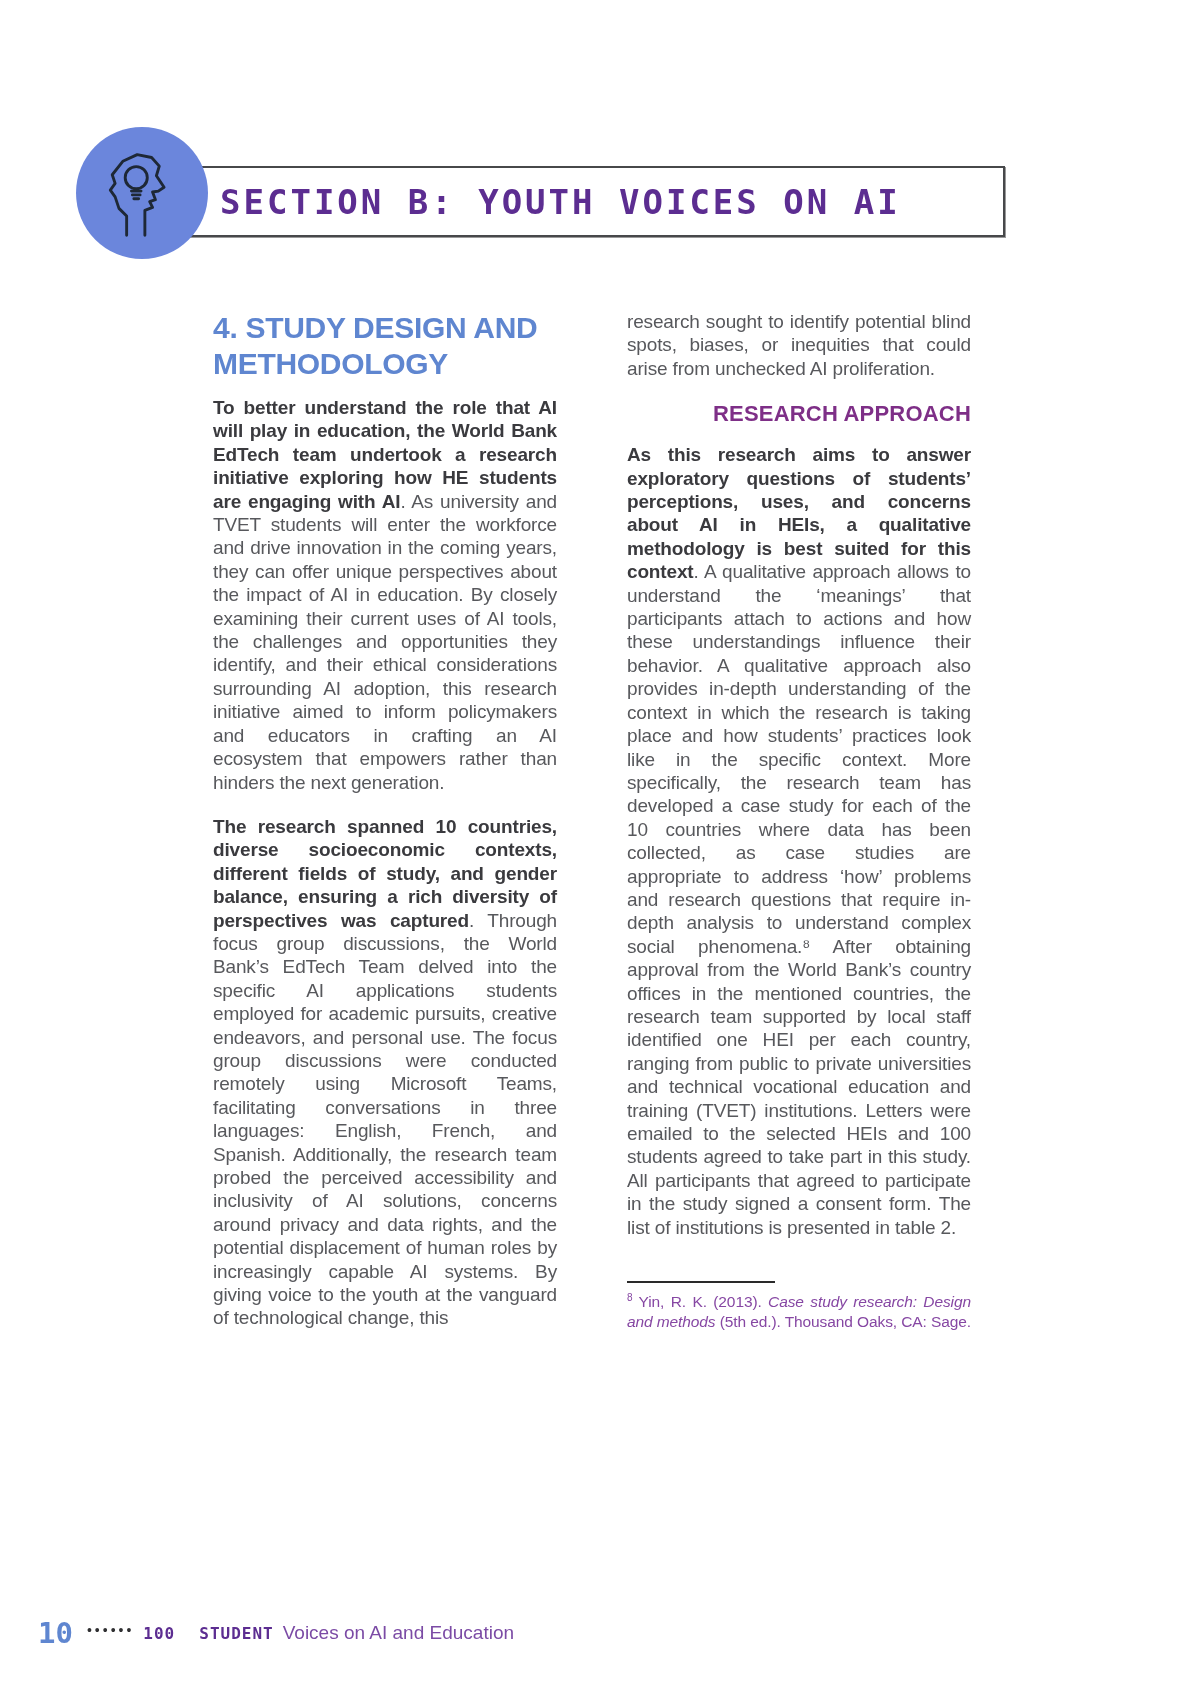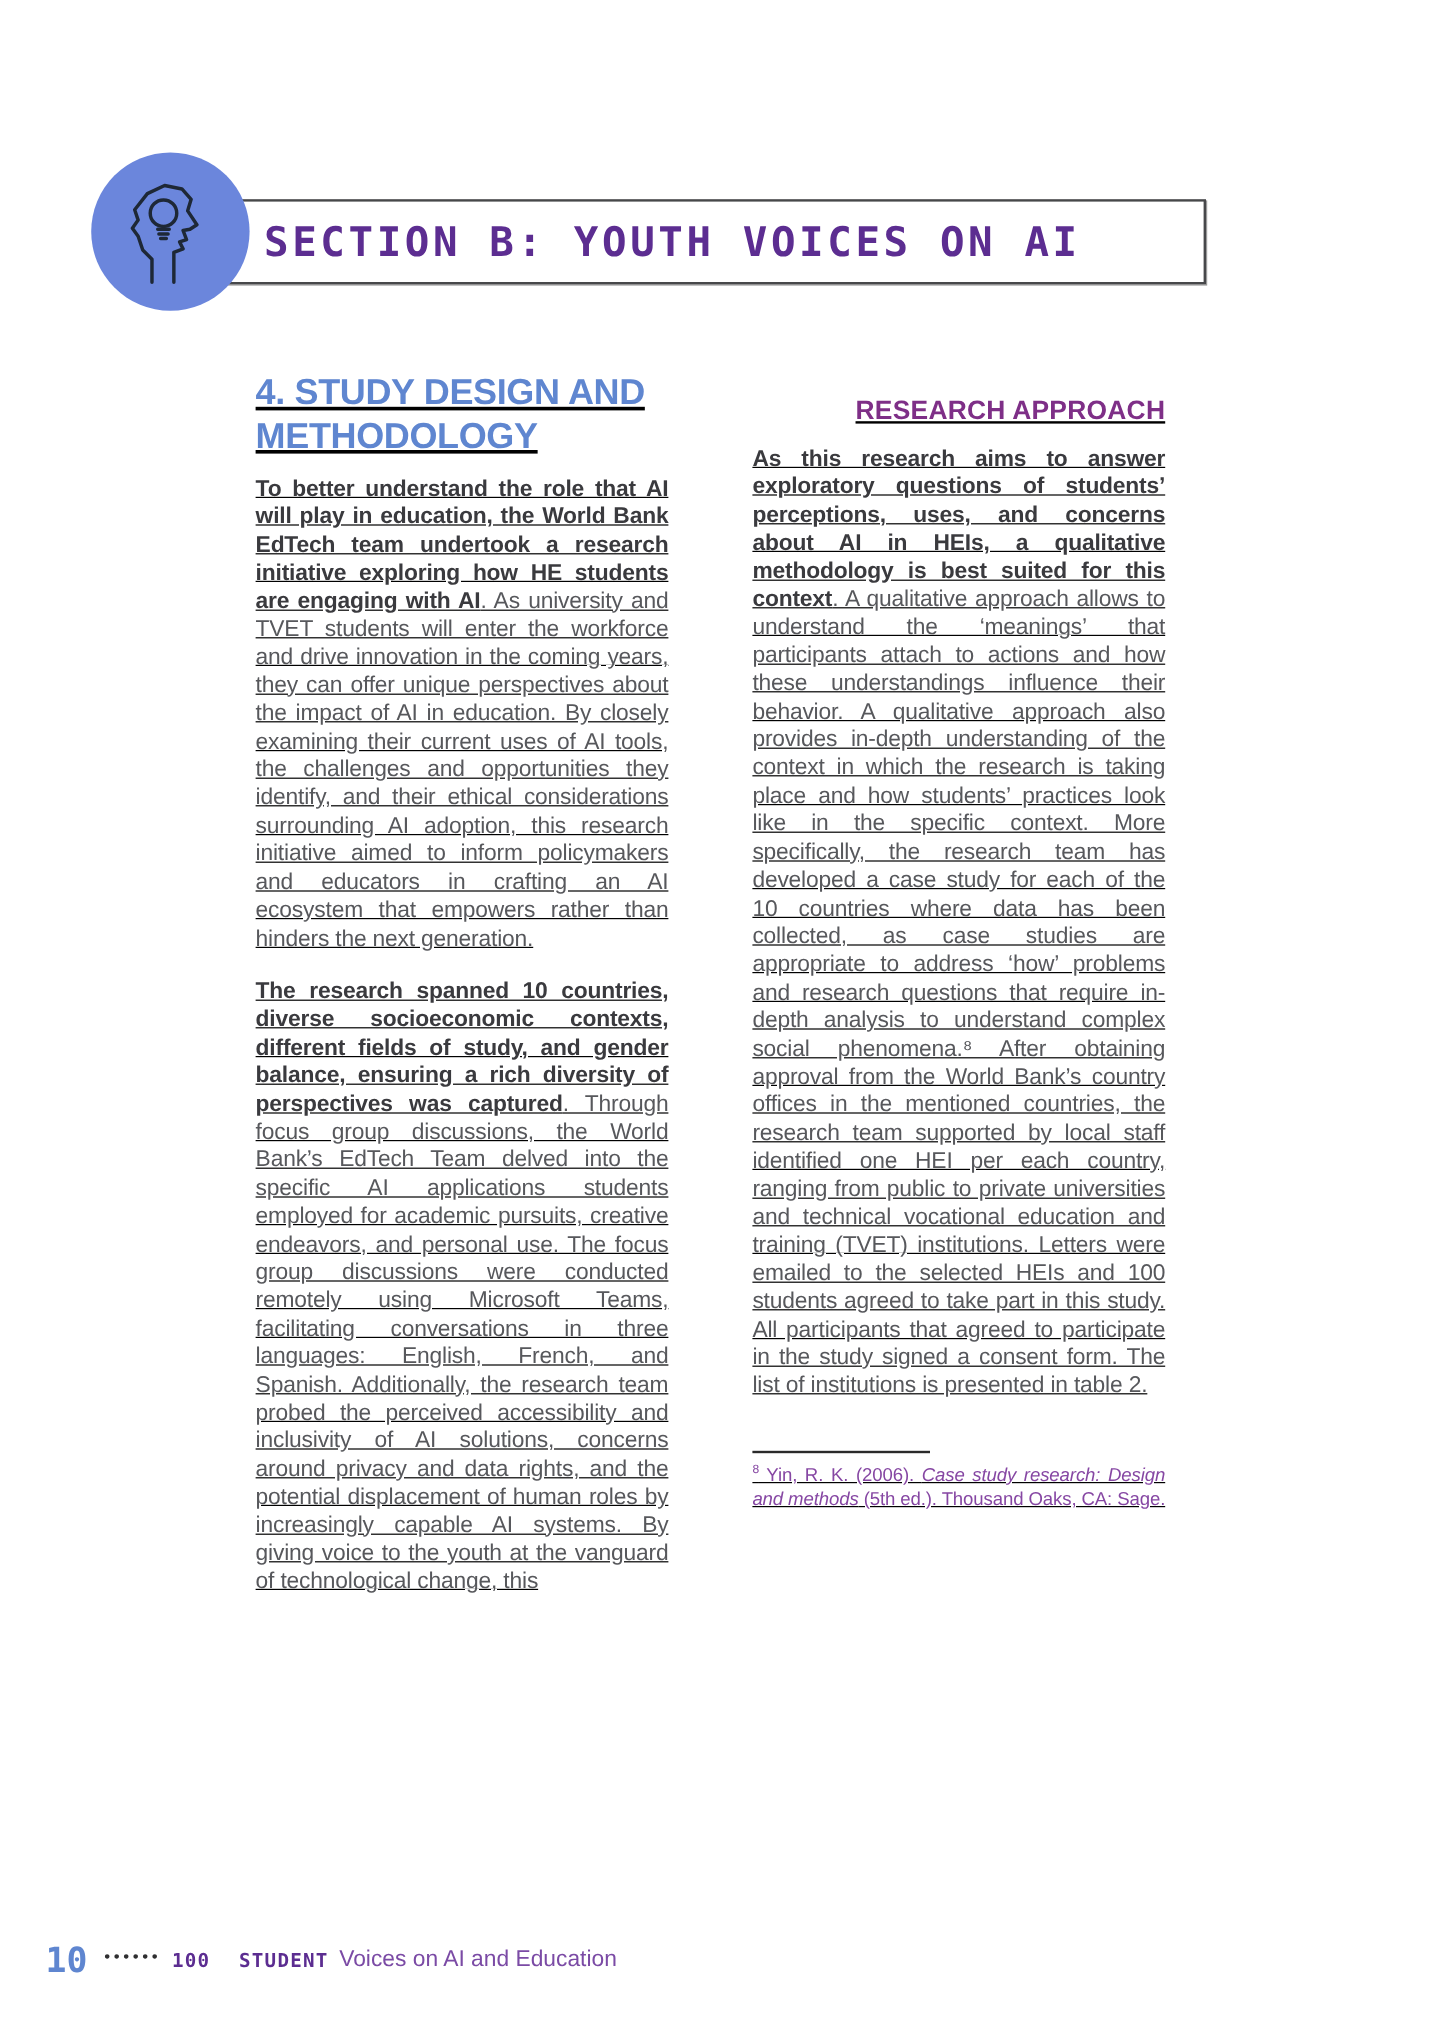--- a/index.html
+++ b/index.html
@@ -20,21 +20,21 @@
     border:2.5px solid #47484a; box-sizing:border-box; background:#ffffff; z-index:1;
     display:flex; align-items:center; padding-left:46px;
     box-shadow:1px 1px 0 #9a9a9a;
   }
   .title-box .section-title {
     font-family:"DejaVu Sans Mono", monospace; font-weight:bold;
     font-size:34px; letter-spacing:3px; color:#5c2d91; white-space:nowrap;
   }
 
   
-  .col { position:absolute; top:310px; width:344px;text-decoration:underline; }
+  .col { position:absolute; top:310px; width:344px; }
   .col-left  { left:213px; }
   .col-right { left:627px; }
 
   h2.article-heading {
     margin:0 0 14px 0; font-size:30px; line-height:36px;
     color:#5f86d0; letter-spacing:-0.3px; font-weight:bold;
   }
   h3.sub-heading {
     margin:19px 0 17px 0; font-size:22px; line-height:25px;
     color:#7e2f87; letter-spacing:0.2px; font-weight:bold;text-align:right;
@@ -93,26 +93,27 @@
     </div>
   </div>
 
   <div class="col col-left">
     <h2 class="article-heading">4. STUDY DESIGN AND METHODOLOGY</h2>
     <p class="body"><strong>To better understand the role that AI will play in education, the World Bank EdTech team undertook a research initiative exploring how HE students are engaging with AI</strong><span>. As university and TVET students will enter the workforce and drive innovation in the coming years, they can offer unique perspectives about the impact of AI in education. By closely examining their current uses of AI tools, the challenges and opportunities they identify, and their ethical considerations surrounding AI adoption, this research initiative aimed to inform policymakers and educators in crafting an AI ecosystem that empowers rather than hinders the next generation.</span></p>
     <p class="body"><strong>The research spanned 10 countries, diverse socioeconomic contexts, different fields of study, and gender balance, ensuring a rich diversity of perspectives was captured</strong><span>. Through focus group discussions, the World Bank’s EdTech Team delved into the specific AI applications students employed for academic pursuits, creative endeavors, and personal use. The focus group discussions were conducted remotely using Microsoft Teams, facilitating conversations in three languages: English, French, and Spanish. Additionally, the research team probed the perceived accessibility and inclusivity of AI solutions, concerns around privacy and data rights, and the potential displacement of human roles by increasingly capable AI systems. By giving voice to the youth at the vanguard of technological change, this</span></p>
   </div>
 
   <div class="col col-right">
+    <p class="body">research sought to identify potential blind spots, biases, or inequities that could arise from unchecked AI proliferation.</p>
     <h3 class="sub-heading">RESEARCH APPROACH</h3>
     <p class="body"><strong>As this research aims to answer exploratory questions of students’ perceptions, uses, and concerns about AI in HEIs, a qualitative methodology is best suited for this context</strong><span>. A qualitative approach allows to understand the ‘meanings’ that participants attach to actions and how these understandings influence their behavior. A qualitative approach also provides in-depth understanding of the context in which the research is taking place and how students’ practices look like in the specific context. More specifically, the research team has developed a case study for each of the 10 countries where data has been collected, as case studies are appropriate to address ‘how’ problems and research questions that require in-depth analysis to understand complex social phenomena.⁸ After obtaining approval from the World Bank’s country offices in the mentioned countries, the research team supported by local staff identified one HEI per each country, ranging from public to private universities and technical vocational education and training (TVET) institutions. Letters were emailed to the selected HEIs and 100 students agreed to take part in this study. All participants that agreed to participate in the study signed a consent form. The list of institutions is presented in table 2.</span></p>
 
     <div class="footnote-block">
       <div class="footnote-rule"></div>
-      <p class="footnote-text"><sup>8</sup><span> Yin, R. K. (2006). </span><em>Case study research: Design and methods</em><span> (5th ed.). Thousand Oaks, CA: Sage.</span></p>
+      <p class="footnote-text"><sup>8</sup><span> Yin, R. K. (2013). </span><em>Case study research: Design and methods</em><span> (5th ed.). Thousand Oaks, CA: Sage.</span></p>
     </div>
   </div>
 
   <div class="page-footer">
     <span class="page-number">10</span>
     <span class="footer-dots">••••••</span>
     <span class="brand-number">100</span>
     <span class="brand-word">STUDENT</span>
     <span class="tagline">Voices on AI and Education</span>
   </div>

